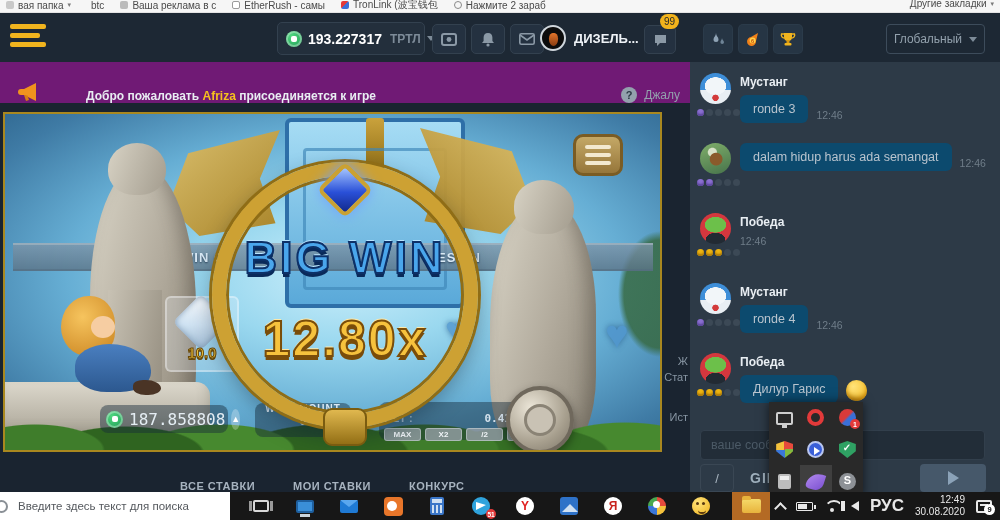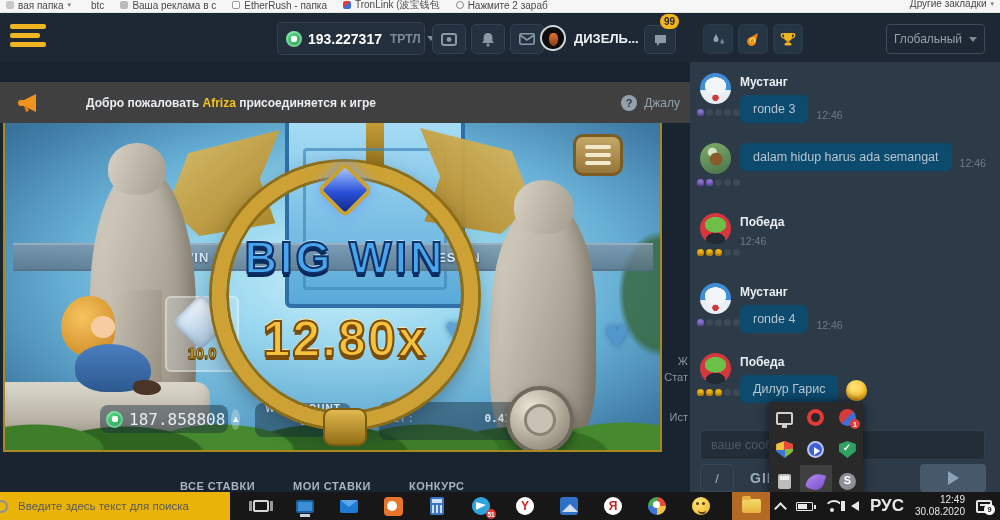--- a/index.html
+++ b/index.html
@@ -41,30 +41,30 @@
   .hdr-user { position:absolute; left:540px; top:12px; display:flex; align-items:center; gap:8px; cursor:pointer; }
   .hdr-avatar { width:26px; height:26px; border-radius:50%; background:#0c0c0c; border:2px solid #cfd6dc;
                 position:relative; overflow:hidden; }
   .hdr-avatar::after { content:""; position:absolute; left:7px; top:6px; width:9px; height:13px;
                        background:linear-gradient(#e2742a,#8a3d12); border-radius:40% 40% 50% 50%; }
   .hdr-username { color:#eef2f6; font-weight:bold; font-size:13px; }
   .chat-toggle { position:absolute; left:644px; top:12px; width:32px; height:29px; background:#243140;
                  border:1px solid #33414f; border-radius:5px; display:flex; align-items:center; justify-content:center;
                  color:#8b99a6; cursor:pointer; }
   .badge-99 { position:absolute; left:660px; top:1px; min-width:19px; height:15px; background:#f2b31c; color:#2a2a2a;
-              font-size:10px; font-weight:bold; border-radius:8px; display:flex; align-items:center; justify-content:center;
+              font-size:10px; font-weight:normal; border-radius:8px; display:flex; align-items:center; justify-content:center;
               padding:0 4px; z-index:31; }
   .chat-hdr-btn { position:absolute; top:11px; width:30px; height:30px; background:#263544; border:1px solid #35455566;
                   border-radius:5px; display:flex; align-items:center; justify-content:center; cursor:pointer; }
   .room-btn { position:absolute; left:886px; top:11px; width:99px; height:30px; border:1px solid #3d4c5b; border-radius:4px;
               color:#93a1ad; font-size:12px; display:flex; align-items:center; justify-content:center; gap:7px; cursor:pointer; }
 
   
-  .announce { position:absolute; left:0; top:62px; width:690px; height:41px; background:#404040;
-              display:flex; align-items:center; z-index:10;margin-top:20px; }
+  .announce { position:absolute; left:0; top:62px; width:690px; height:41px; background:#701a75;
+              display:flex; align-items:flex-end; z-index:10; }
   .mega { margin-left:18px; }
   .ann-text { margin-left:44px; color:#e8edf2; font-size:12px; font-weight:bold; }
   .ann-name { color:#f5c11e; }
   .ann-help { position:absolute; right:10px; display:flex; align-items:center; gap:7px; color:#93a1ad; font-size:12px; cursor:pointer; }
   .q-circle { width:16px; height:16px; border-radius:50%; background:#93a1ad; color:#2b3844; font-weight:bold;
               font-size:11px; display:flex; align-items:center; justify-content:center; }
 
   
   .game { position:absolute; left:3px; top:112px; width:659px; height:340px; border:2px solid #a9881f;
           background:radial-gradient(ellipse at 52% 48%, #cdeffb 0%, #9ad8ef 28%, #66aed4 58%, #3f7ba5 85%, #2f678f 100%);
@@ -235,21 +235,21 @@
   .ti-gshield::after { content:"✓"; position:absolute; left:4px; top:1px; color:#fff; font-size:10px; font-weight:bold; }
   .ti-device { background:#bdbdbd; width:13px; height:15px; margin:1px 2px; border-radius:2px; }
   .ti-device::before { content:""; position:absolute; left:2px; top:2px; width:9px; height:4px; background:#efefef; }
   .ti-feather { background:linear-gradient(130deg,#b48cf0,#7a4fd0); border-radius:85% 0 55% 25%; transform:rotate(18deg); }
   .ti-steam { border-radius:50%; background:#8d9196; }
   .ti-steam::after { content:"S"; position:absolute; left:5px; top:1px; color:#fff; font-size:11px; font-weight:bold; }
 
   
   .taskbar { position:absolute; left:0; top:492px; width:1000px; height:28px; background:#171717; z-index:60;
              display:flex; align-items:center; }
-  .tb-search { width:230px; height:28px; background:#eab308; display:flex; align-items:center; flex:none; }
+  .tb-search { width:230px; height:28px; background:#ffffff; display:flex; align-items:center; flex:none; }
   .tb-search-ico { width:13px; height:13px; border:2px solid #8a9096; border-radius:50%; margin-left:-5px; flex:none; }
   .tb-search-input { border:none; outline:none; background:transparent; color:#3c4043; font-size:11.5px; margin-left:10px;
                      width:205px; font-family:"Liberation Sans",sans-serif; }
   .tb-search-input::placeholder { color:#55595e; }
   .tb-apps { display:flex; align-items:center; height:28px; margin-left:18px; gap:18px; }
   .app { width:26px; height:28px; display:flex; align-items:center; justify-content:center; position:relative; cursor:pointer; flex:none; }
   .app-active { width:38px; background:#b46a24; }
   .a-taskview { width:16px; height:12px; border:2px solid #d8d8d8; border-radius:2px; }
   .a-taskview::before { content:""; position:absolute; left:1px; top:9px; width:3px; height:10px; background:#9a9a9a; }
   .a-taskview::after  { content:""; position:absolute; right:1px; top:9px; width:3px; height:10px; background:#9a9a9a; }
@@ -322,21 +322,21 @@
         <div class="bm-item">
           <span class="bm-ico bi-btc"></span>
           <span>btc</span>
         </div>
         <div class="bm-item">
           <span class="bm-ico bi-ad"></span>
           <span>Ваша реклама в с</span>
         </div>
         <div class="bm-item">
           <span class="bm-ico bi-page"></span>
-          <span>EtherRush - папка</span>
+          <span>EtherRush - самы</span>
         </div>
         <div class="bm-item">
           <span class="bm-ico bi-tron"></span>
           <span>TronLink (波宝钱包</span>
         </div>
         <div class="bm-item">
           <span class="bm-ico bi-search"></span>
           <span>Нажмите 2 зараб</span>
         </div>
       </span>
@@ -466,20 +466,26 @@
     </div>
     <div class="g hud hud-win">
       <div class="lbl">WIN AMOUNT</div>
       <div class="val">0</div>
     </div>
     <div class="g hud hud-bet">
       <div class="bet-line">
         <span>BET :</span>
         <span class="bv">0.4194304</span>
       </div>
+      <div class="bet-btns">
+          <div class="bet-btn">MAX</div>
+          <div class="bet-btn">X2</div>
+          <div class="bet-btn">/2</div>
+          <div class="bet-btn">MIN</div>
+        </div>
     </div>
     <div class="g spin-btn"></div>
     <div class="g hold-txt">HOLD FOR AUTO</div>
 
     <div class="g ring"></div>
     <div class="g ring-diamond"></div>
     <div class="g ring-knot"></div>
     <div class="g bigwin">BIG WIN</div>
     <div class="g mult">12.80x</div>
     <div class="g menu-btn">

